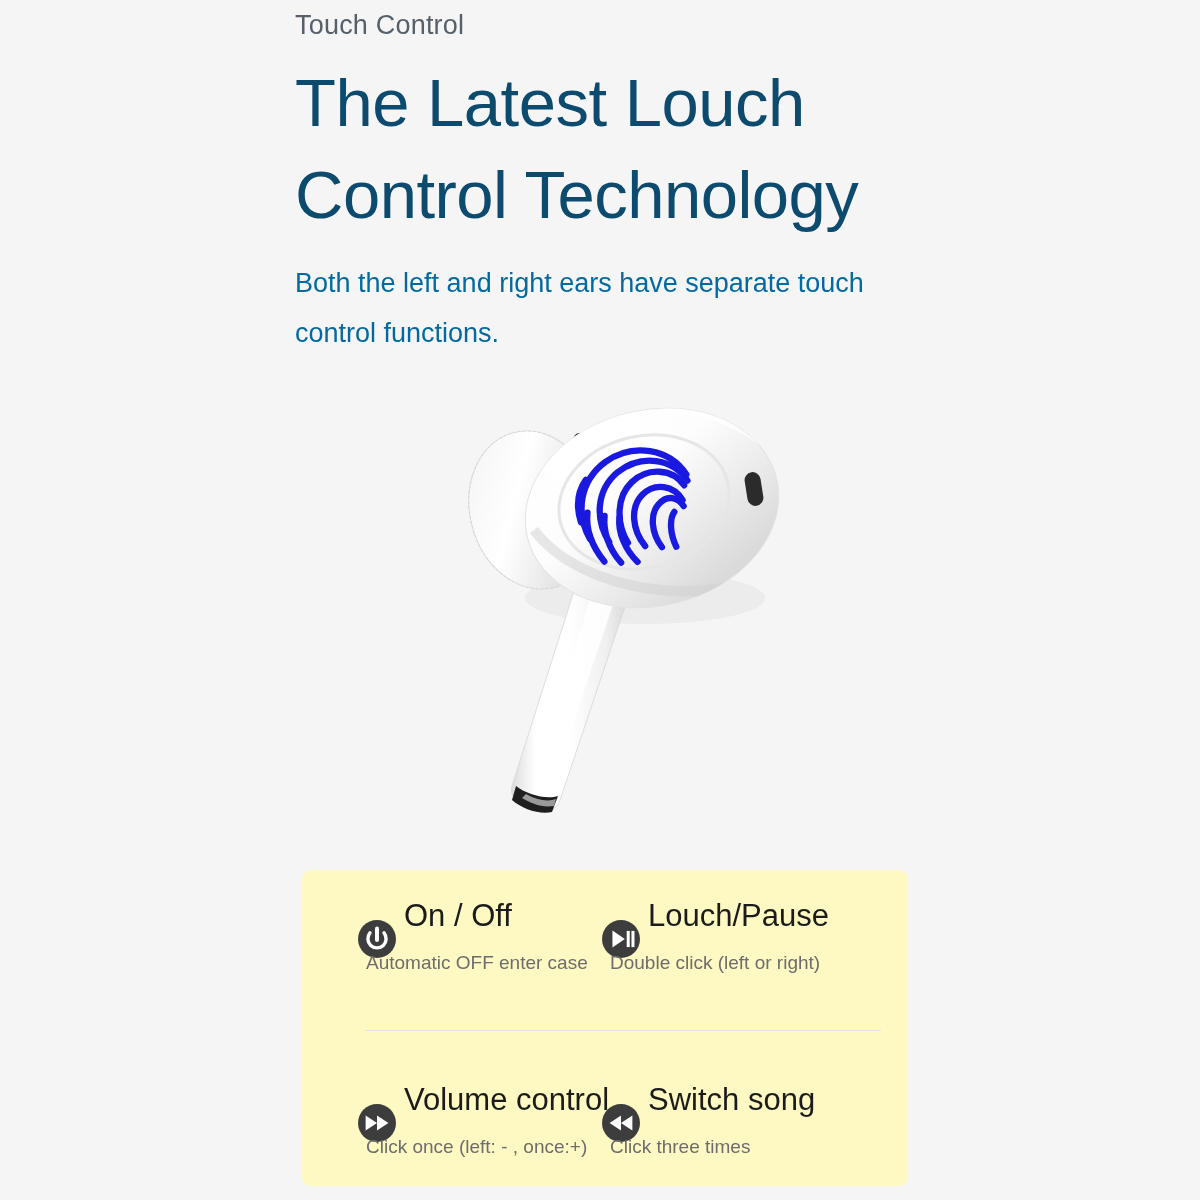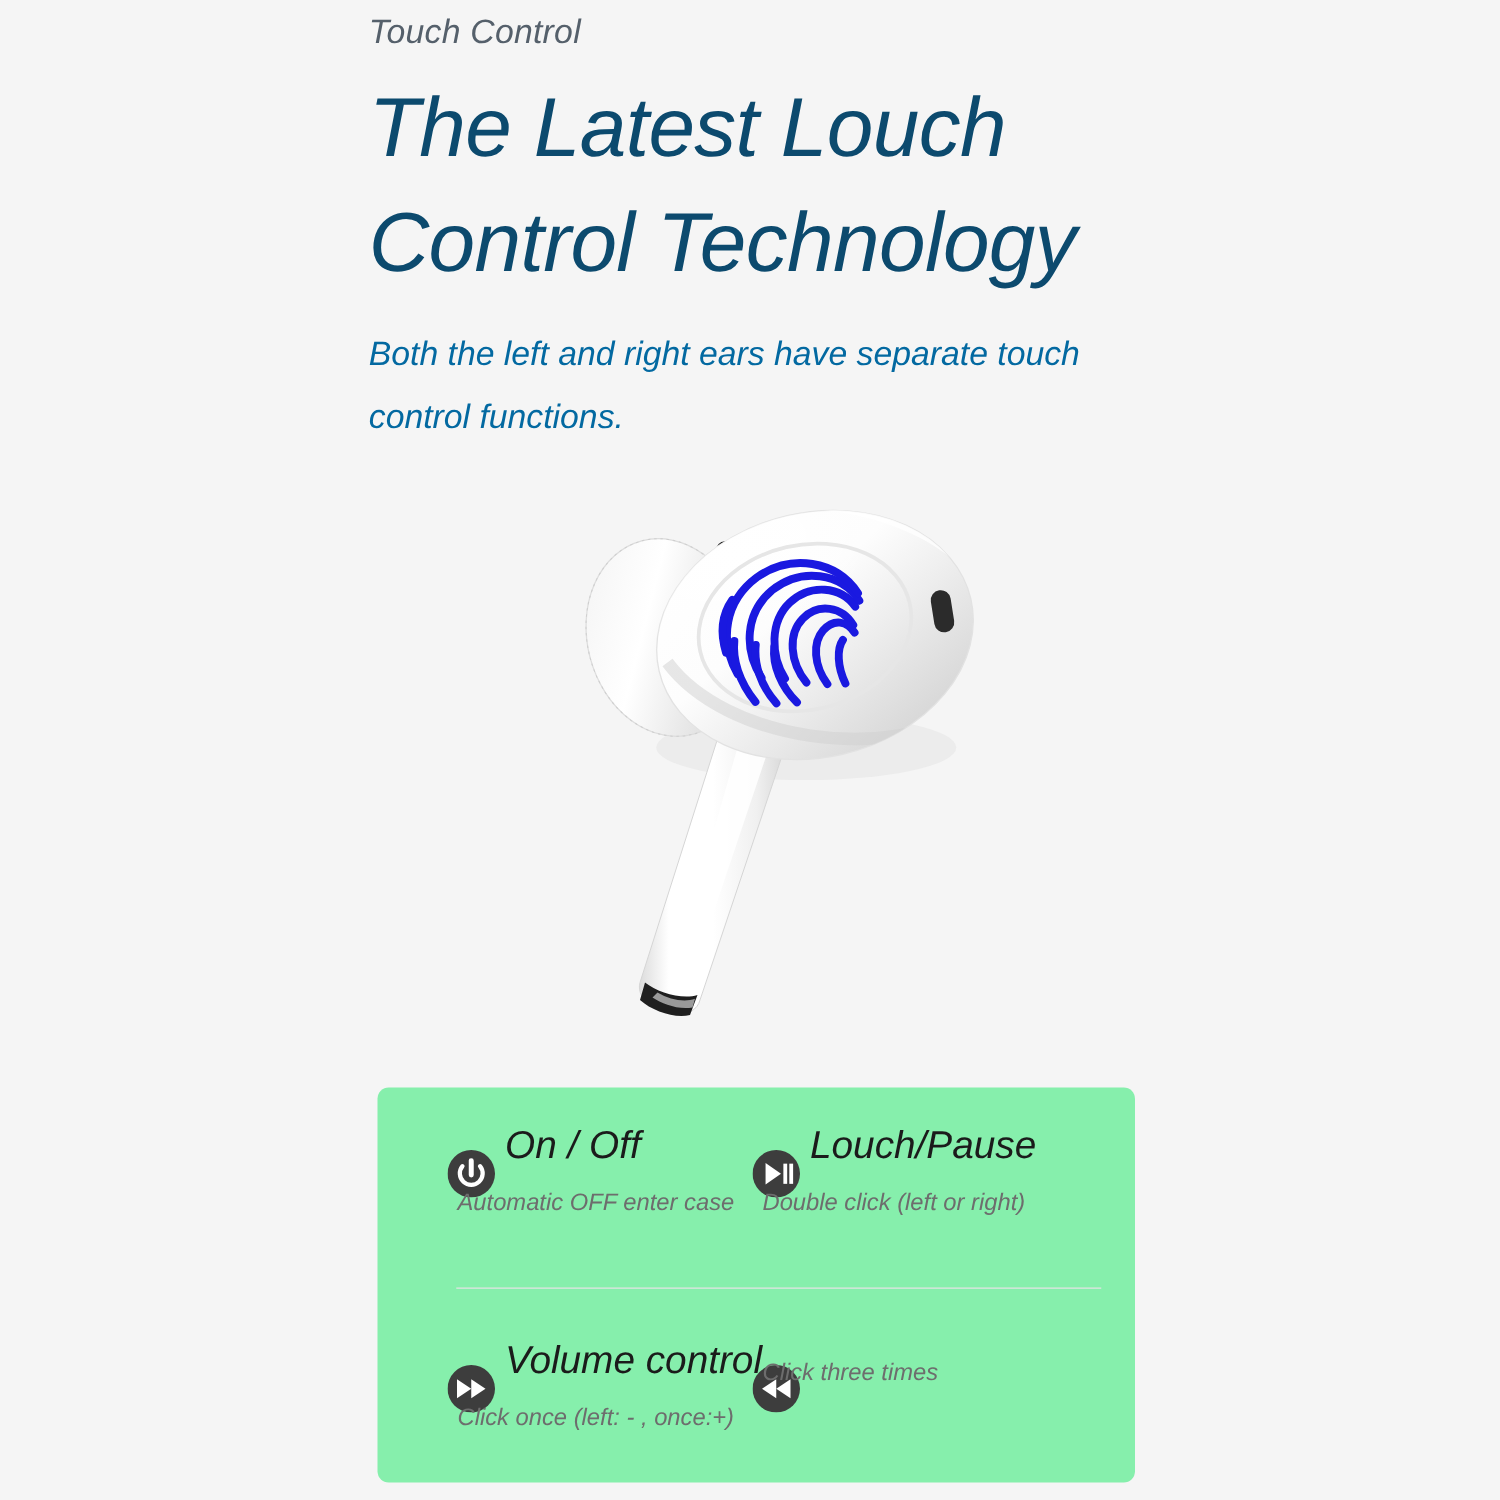--- a/index.html
+++ b/index.html
@@ -13,21 +13,20 @@
     background: #f5f5f5;
     font-family: "Liberation Sans", sans-serif;
     overflow: hidden;
     position: relative;
   }
 
   .page {
     position: relative;
     width: 1200px;
     height: 847px;
-    font-style: italic;
   }
 
   
   .text-block {
     position: absolute;
     left: 295px;
     top: 8px;
     width: 700px;
   }
   .eyebrow {
@@ -67,32 +66,32 @@
   }
   .earbud-svg { display: block; }
 
   
   .controls-card {
     position: absolute;
     left: 302px;
     top: 870px;
     width: 606px;
     height: 316px;
-    background: #86efac;
+    background: #fef9c3;
     border-radius: 9px;
     box-sizing: border-box;
   }
   .controls-row {
     position: absolute;
     left: 0;
     width: 100%;
     display: flex;
   }
   .controls-row.row-top { top: 28px; }
-  .controls-row.row-bottom { top: 200px; }
+  .controls-row.row-bottom { top: 212px; }
 
   .control-item {
     display: flex;
     align-items: flex-start;
     box-sizing: border-box;
   }
   .control-item.c0 { padding-left: 56px; width: 300px; }
   .control-item.c1 { padding-left: 0px;  width: 306px; }
   .control-item.c2 { padding-left: 56px; width: 300px; }
   .control-item.c3 { padding-left: 0px;  width: 306px; }
@@ -287,20 +286,21 @@
         </div>
       </div>
 
       <div class="control-item c3">
         <svg class="control-icon" viewBox="0 0 40 40">
           <circle cx="20" cy="20" r="20" fill="#3d3d3d"></circle>
           <path d="M 32 12 L 20 20 L 32 28 Z" fill="#ffffff"></path>
           <path d="M 20 12 L 8 20 L 20 28 Z" fill="#ffffff"></path>
         </svg>
         <div class="control-texts">
+          <span class="control-title">Switch song</span>
           <span class="control-sub">Click three times</span>
         </div>
       </div>
 
     </div>
   </div>
 
 </div>
 
 </body></html>

